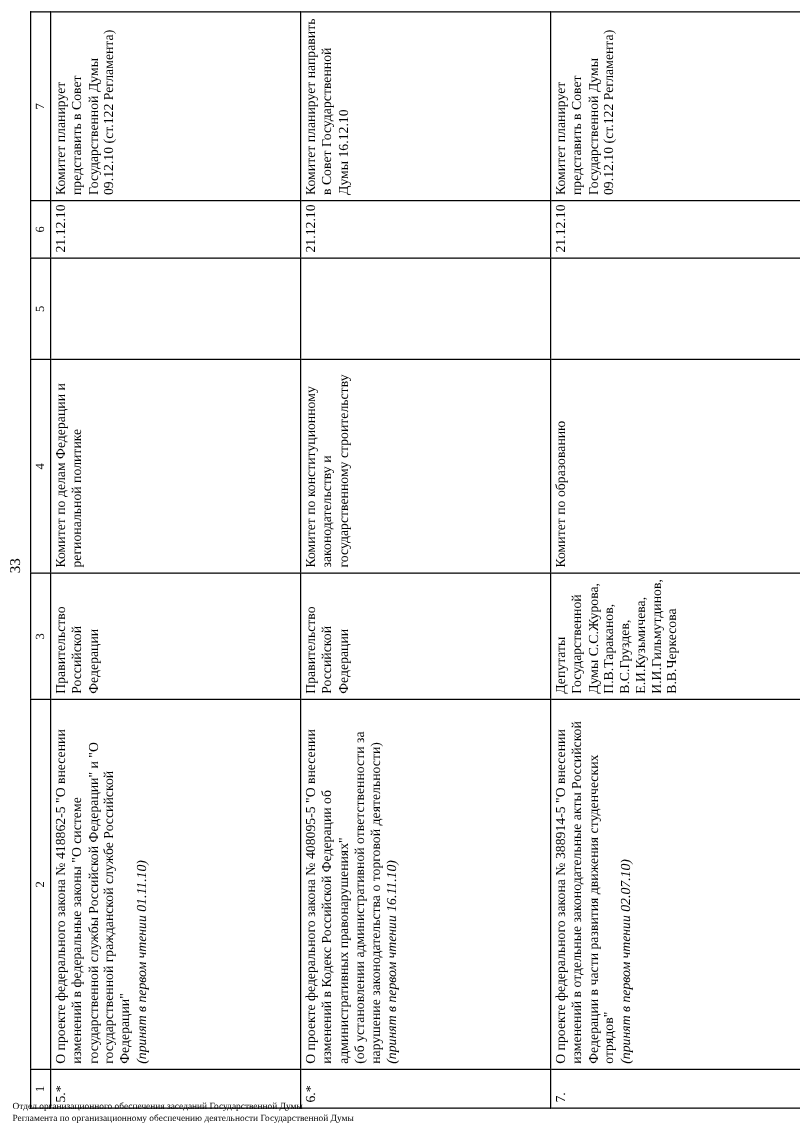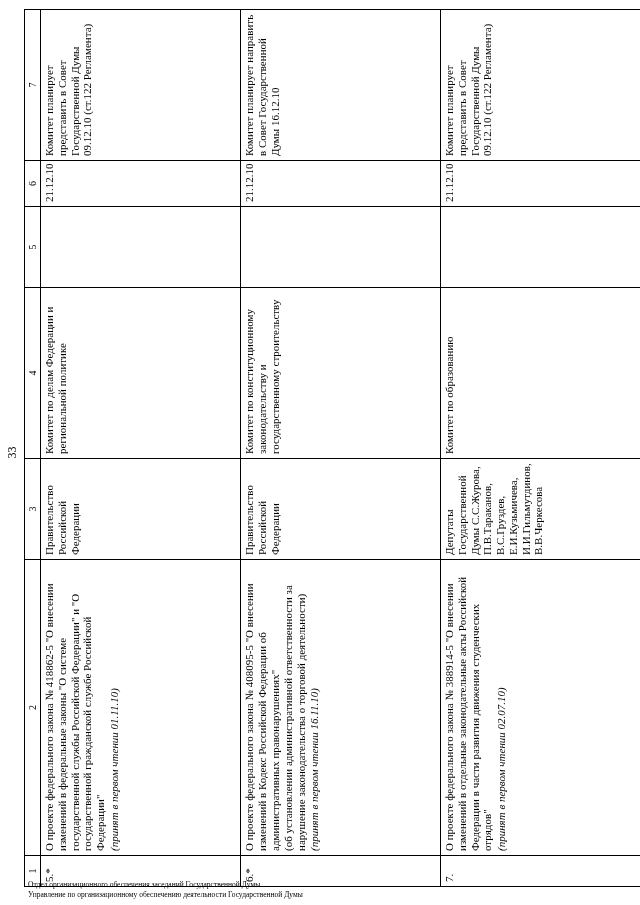--- a/index.html
+++ b/index.html
@@ -42,21 +42,21 @@
   .c2{width:295px;}
   .c3{width:100px;}
   .c4{width:170px;}
   .c5{width:80px;}
   .c6{width:45px;}
   .c7{width:150px;}
   .rownum{text-align:left;padding-left:3px;}
   .note{font-style:italic;}
   .billsub{margin-top:1px;}
   .footer{
-    position:absolute;left:28px;bottom:6px;
+    position:absolute;left:10px;bottom:6px;
     font-size:7.5px;line-height:1.25;
     white-space:nowrap;
   }
 </style>
 </head>
 <body>
 
 <div class="landscape">
 
   <div class="page-num">33</div>
@@ -114,14 +114,14 @@
       <td class="c6">21.12.10</td>
       <td class="c7">Комитет планирует представить в Совет Государственной Думы 09.12.10 (ст.122 Регламента)</td>
     </tr>
   </tbody>
     </table>
 
 </div>
 
 <div class="footer">
   <div>Отдел организационного обеспечения заседаний Государственной Думы</div>
-  <div>Управление по организационному обеспечению деятельности Государственной Думы</div>
+  <div>Регламента по организационному обеспечению деятельности Государственной Думы</div>
 </div>
 
 </body></html>

